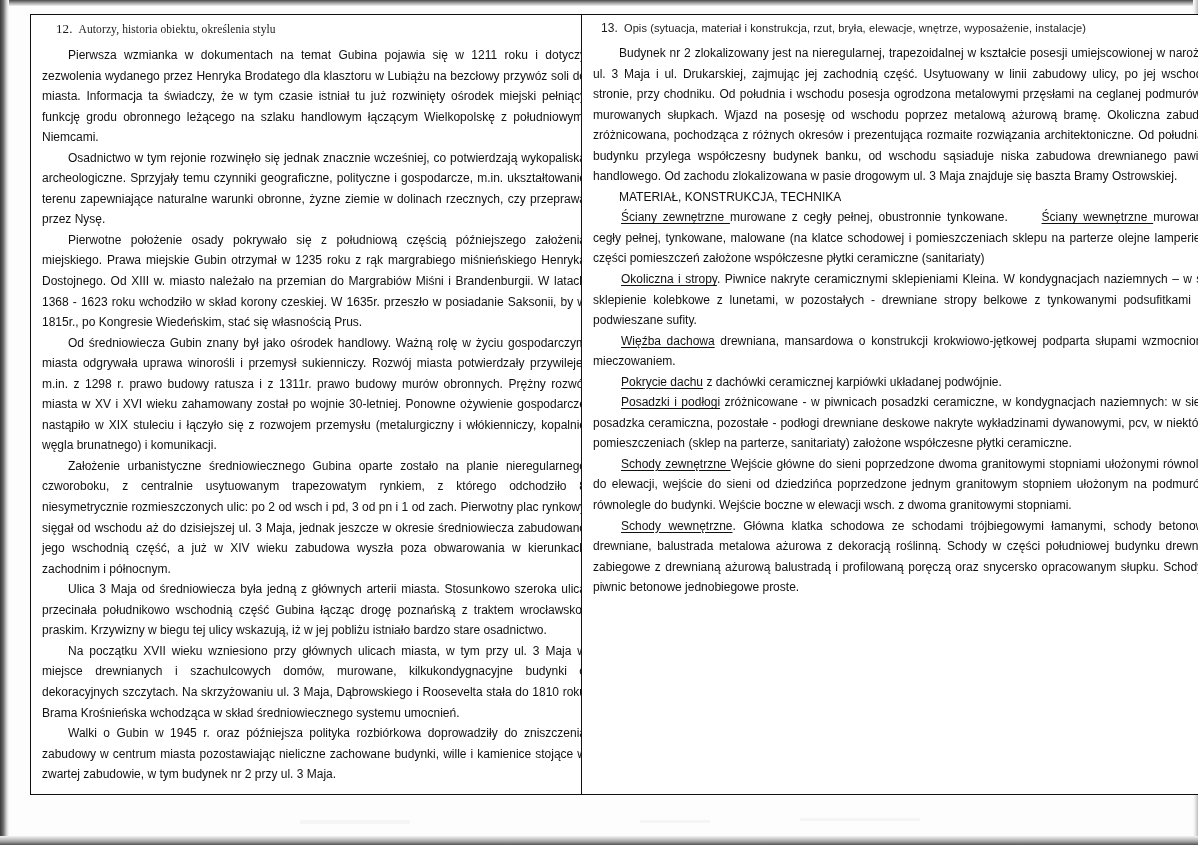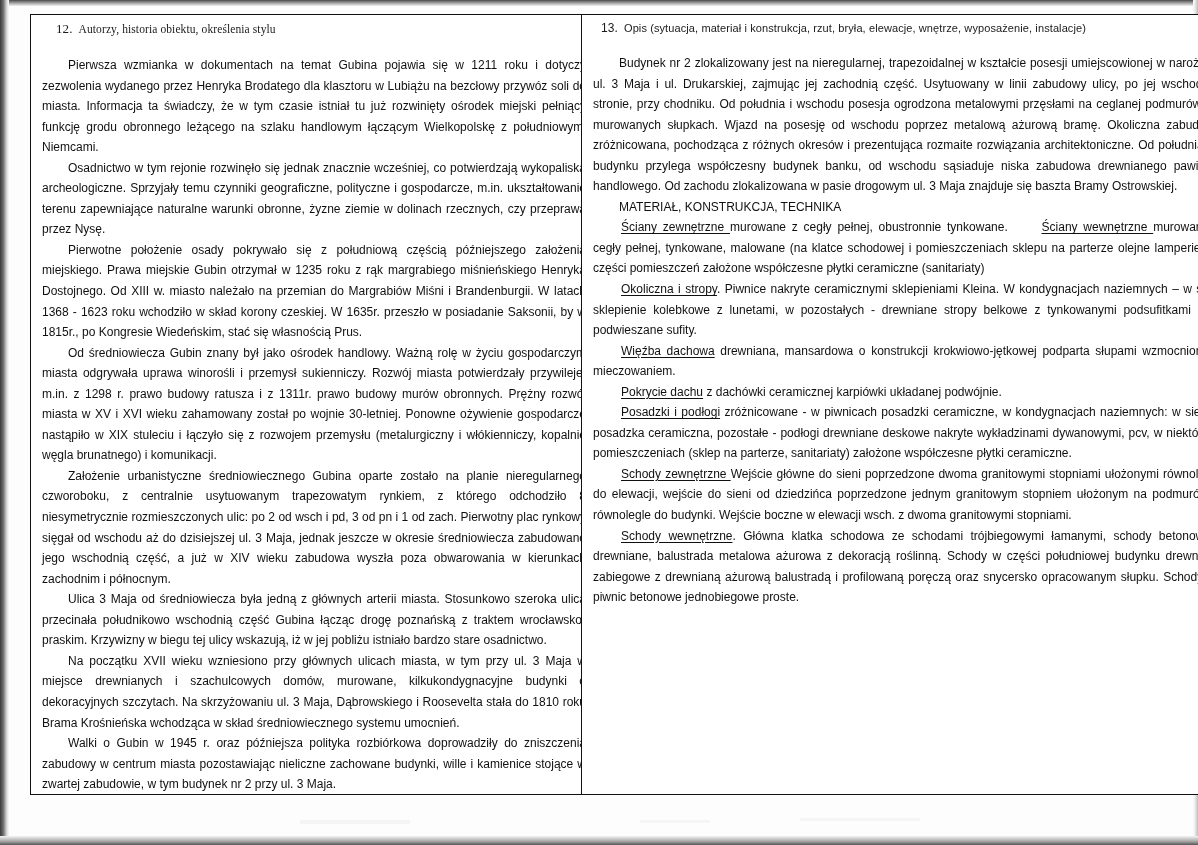--- a/index.html
+++ b/index.html
@@ -65,21 +65,21 @@
     box-sizing: border-box;
     padding: 4px 9px 8px 11px;
     height: 781px;
   }
   #col-left  { left: 30px;  width: 566px; }
   #col-right { left: 581px; width: 650px; }
 
   .section-head {
     font-size: 11.5px;
     color: #1a1a1a;
-    margin: 2px 0 18px 14px;
+    margin: 2px 0 8px 14px;
     letter-spacing: .1px;
     white-space: nowrap;
   }
   .section-head .num {
     font-size: 13px;
     margin-right: 6px;
   }
   
   #col-left .section-head {
     font-family: "Liberation Serif", serif;

